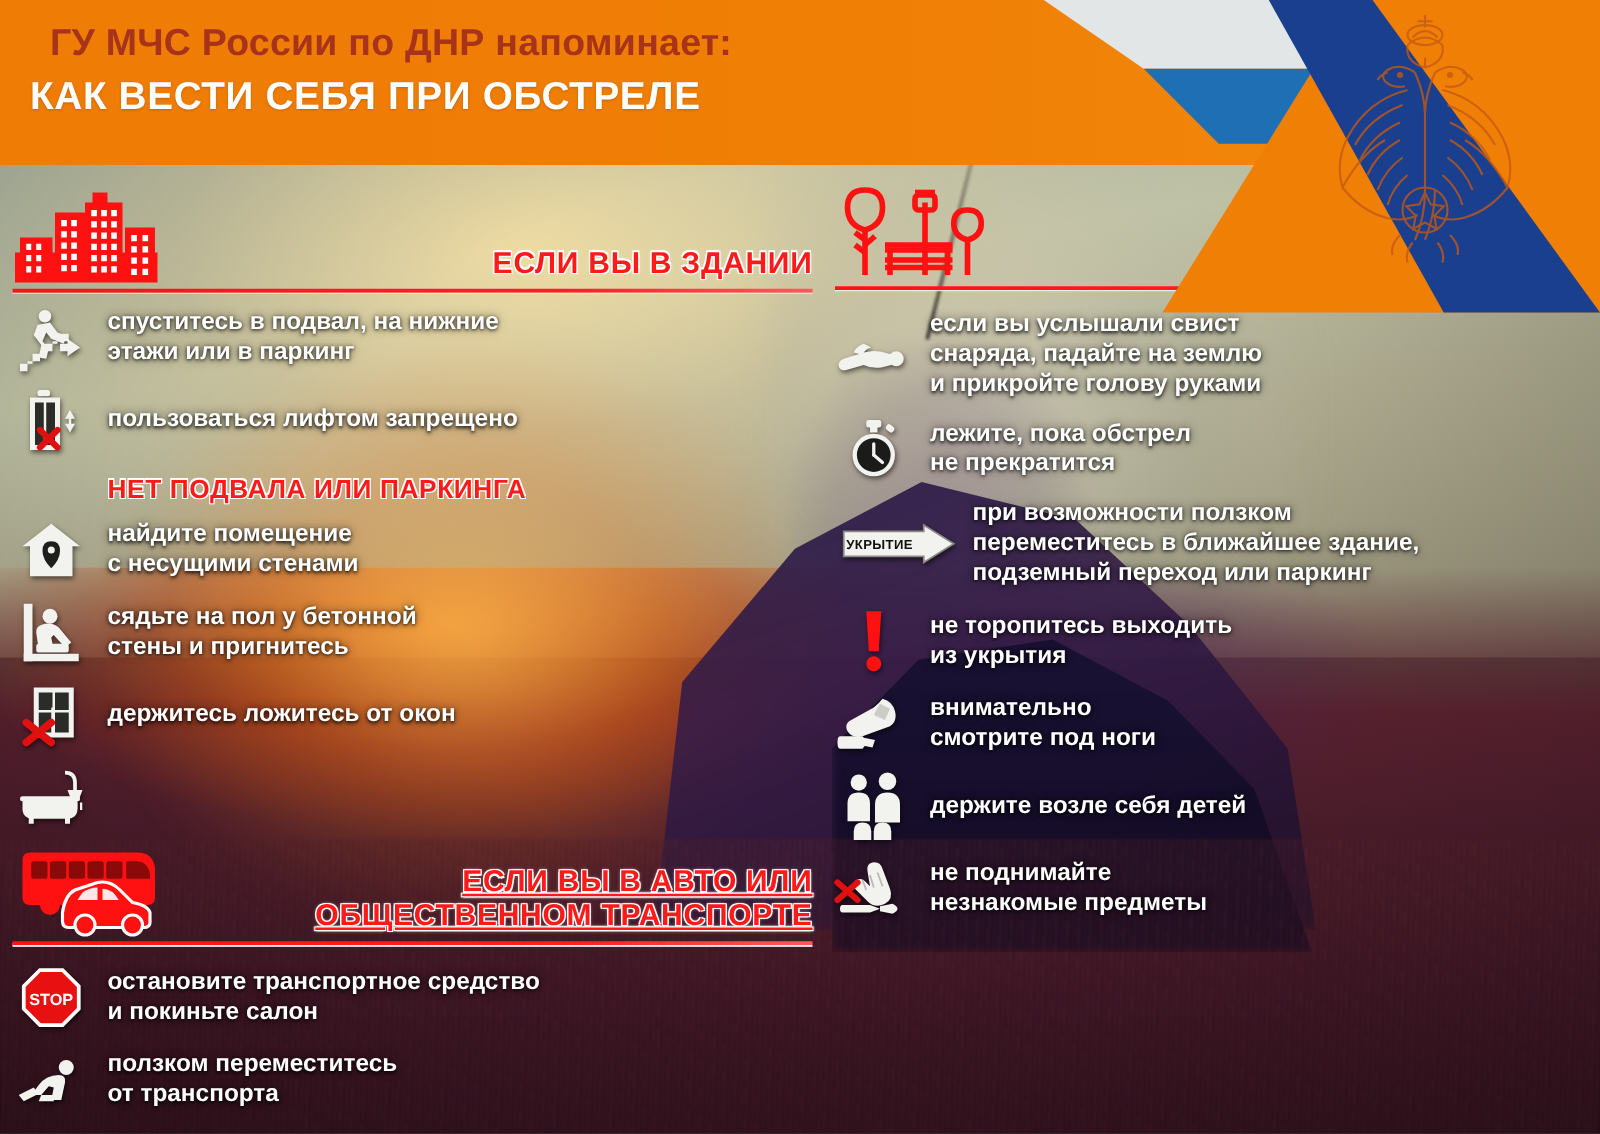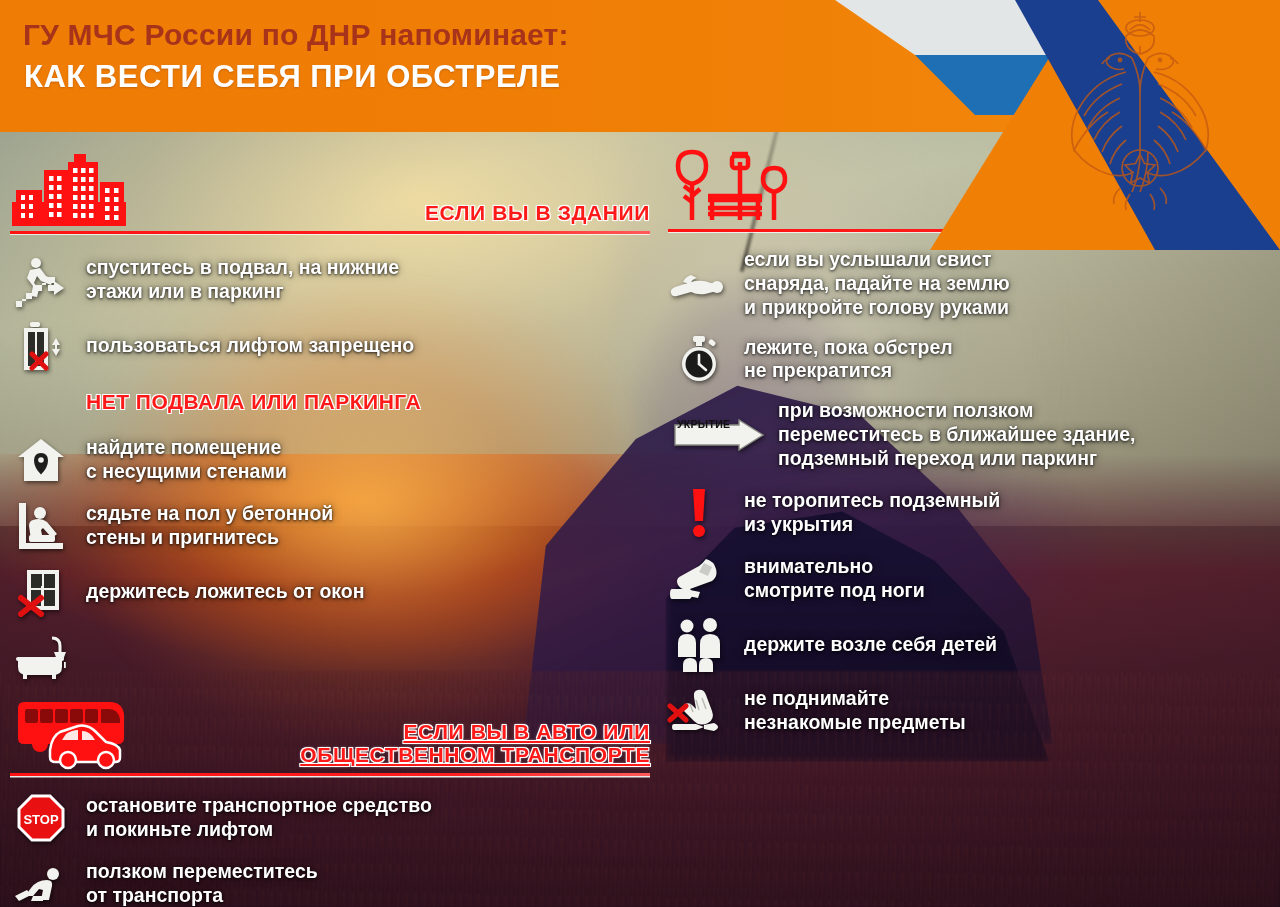--- a/index.html
+++ b/index.html
@@ -72,21 +72,21 @@
     background:radial-gradient(ellipse 85% 85% at 50% 45%, rgba(0,0,0,0) 35%, rgba(0,0,0,.28) 100%);
   }
 
   
   .header {
     position:absolute; left:0; top:0; width:100%; height:132px;
     background:linear-gradient(90deg, #ef7c05 0%, #f07f06 55%, #f18509 78%, #f38c0c 100%);
     overflow:hidden; z-index:5;
   }
   .header-title1 {
-    position:absolute; left:23px; top:18px;
+    position:absolute; left:40px; top:18px;
     font-size:30px; font-weight:bold; color:#a7331a;
     letter-spacing:.2px; white-space:nowrap;
   }
   .header-title2 {
     position:absolute; left:24px; top:59px;
     font-size:31px; font-weight:bold; color:#ffffff;
     letter-spacing:.5px; white-space:nowrap;
     text-shadow:0 1px 2px rgba(120,50,0,.35);
   }
 
@@ -101,35 +101,35 @@
   .col { position:absolute; }
   .col-left  { left:10px;  top:140px; width:640px; }
   .col-right { left:668px; top:150px; width:612px; }
 
   
   .sec { position:relative; margin-bottom:6px; }
   .sec-row { display:flex; align-items:flex-end; gap:10px; }
   .sec-icon { flex:0 0 auto; display:flex; align-items:flex-end; justify-content:center; }
   .sec-title {
     flex:1 1 auto; text-align:right;
-    font-size:21px; font-weight:bold; color:#ff1a1a;
+    font-size:24px; font-weight:bold; color:#ff1a1a;
     letter-spacing:.6px; line-height:1.12;
     text-shadow:-1px -1px 0 #fff, 1px -1px 0 #fff, -1px 1px 0 #fff, 1px 1px 0 #fff,
                  0 0 3px rgba(255,255,255,.9);
     padding-bottom:3px;
   }
   .sec-rule {
     height:3px; margin-top:3px;
     background:linear-gradient(90deg, #ff1212 0%, #ff2020 70%, #ff5a5a 100%);
     box-shadow:0 1px 0 rgba(255,255,255,.75);
   }
   .sec-rule.white-edge { box-shadow:0 1.5px 0 rgba(255,255,255,.9); }
 
   
-  .items { margin-top:20px; }
+  .items { margin-top:10px; }
   .item { display:flex; align-items:center; gap:14px; margin-bottom:14px; }
   .item-icon {
     flex:0 0 62px; height:52px;
     display:flex; align-items:center; justify-content:center;
     filter:drop-shadow(1px 2px 2px rgba(0,0,0,.55));
   }
   .item-text {
     font-size:19.5px; font-weight:bold; color:#ffffff; line-height:1.22;
     text-shadow:0 1px 3px rgba(0,0,0,.85), 0 0 8px rgba(0,0,0,.55);
     white-space:pre-line;
@@ -138,21 +138,21 @@
   
   .subhead {
     margin:18px 0 8px 76px;
     font-size:21px; font-weight:bold; color:#ff1a1a; letter-spacing:.5px;
     text-shadow:-1px -1px 0 #fff, 1px -1px 0 #fff, -1px 1px 0 #fff, 1px 1px 0 #fff;
   }
 
   
   .shelter-sign { position:relative; width:86px; height:34px; }
   .shelter-sign .lbl {
-    position:absolute; left:4px; top:0;
+    position:absolute; left:4px; top:12px;
     font-size:10.5px; font-weight:bold; color:#111; letter-spacing:.3px;
   }
 
   svg { overflow:visible; }
 </style>
 </head>
 <body>
 
 <div class="poster">
 
@@ -450,21 +450,21 @@
 
       <div class="items" style="margin-top:16px;">
         <div class="item">
           <div class="item-icon">
             <svg width="48" height="48" viewBox="0 0 48 48">
               <polygon points="15,2 33,2 46,15 46,33 33,46 15,46 2,33 2,15" fill="#e81010" stroke="#ffffff" stroke-width="3"></polygon>
               <text x="24" y="30" font-family="Liberation Sans, sans-serif" font-size="13" font-weight="bold" fill="#ffffff" text-anchor="middle">STOP</text>
             </svg>
           </div>
           <div class="item-text">остановите транспортное средство
-и покиньте лифтом</div>
+и покиньте салон</div>
         </div>
         <div class="item">
           <div class="item-icon">
             <svg width="56" height="36" viewBox="0 0 56 36">
               <g fill="#f2f2ee">
                 <circle cx="40" cy="8" r="6"></circle>
                 <path d="M34 14 q-10 0 -16 8 l-6 8 h8 l6 -7 4 1 -2 10 h8 l3 -14 q1 -6 -5 -6 z"></path>
                 <path d="M14 24 l-12 6 4 5 12 -6 z"></path>
                 <path d="M20 30 h10 v5 h-12 z"></path>
               </g>
@@ -562,21 +562,21 @@
       <div class="items" style="margin-top:16px;">
         <div class="item">
           <div class="item-icon">
             <svg width="26" height="52" viewBox="0 0 26 52">
               <g fill="#ff1111">
                 <path d="M7 2 h12 l-2 32 h-8 z"></path>
                 <circle cx="13" cy="44" r="6"></circle>
               </g>
             </svg>
           </div>
-          <div class="item-text">не торопитесь подземный
+          <div class="item-text">не торопитесь выходить
 из укрытия</div>
         </div>
         <div class="item">
           <div class="item-icon">
             <svg width="58" height="44" viewBox="0 0 58 44">
               <g fill="#f2f2ee">
                 <path d="M36 2 q8 2 10 10 q2 8 -4 12 l-22 8 q-8 2 -12 -4 q-3 -6 3 -9 l18 -10 q4 -3 7 -7 z"></path>
                 <path d="M34 6 l8 4 -4 9 -9 -4 z" fill="#1b1b19" opacity=".18"></path>
                 <path d="M2 32 h18 l4 5 -4 5 H2 q-2 0 -2 -5 q0 -5 2 -5 z"></path>
                 <path d="M20 33 l10 2 -2 6 -10 -2 z"></path>

